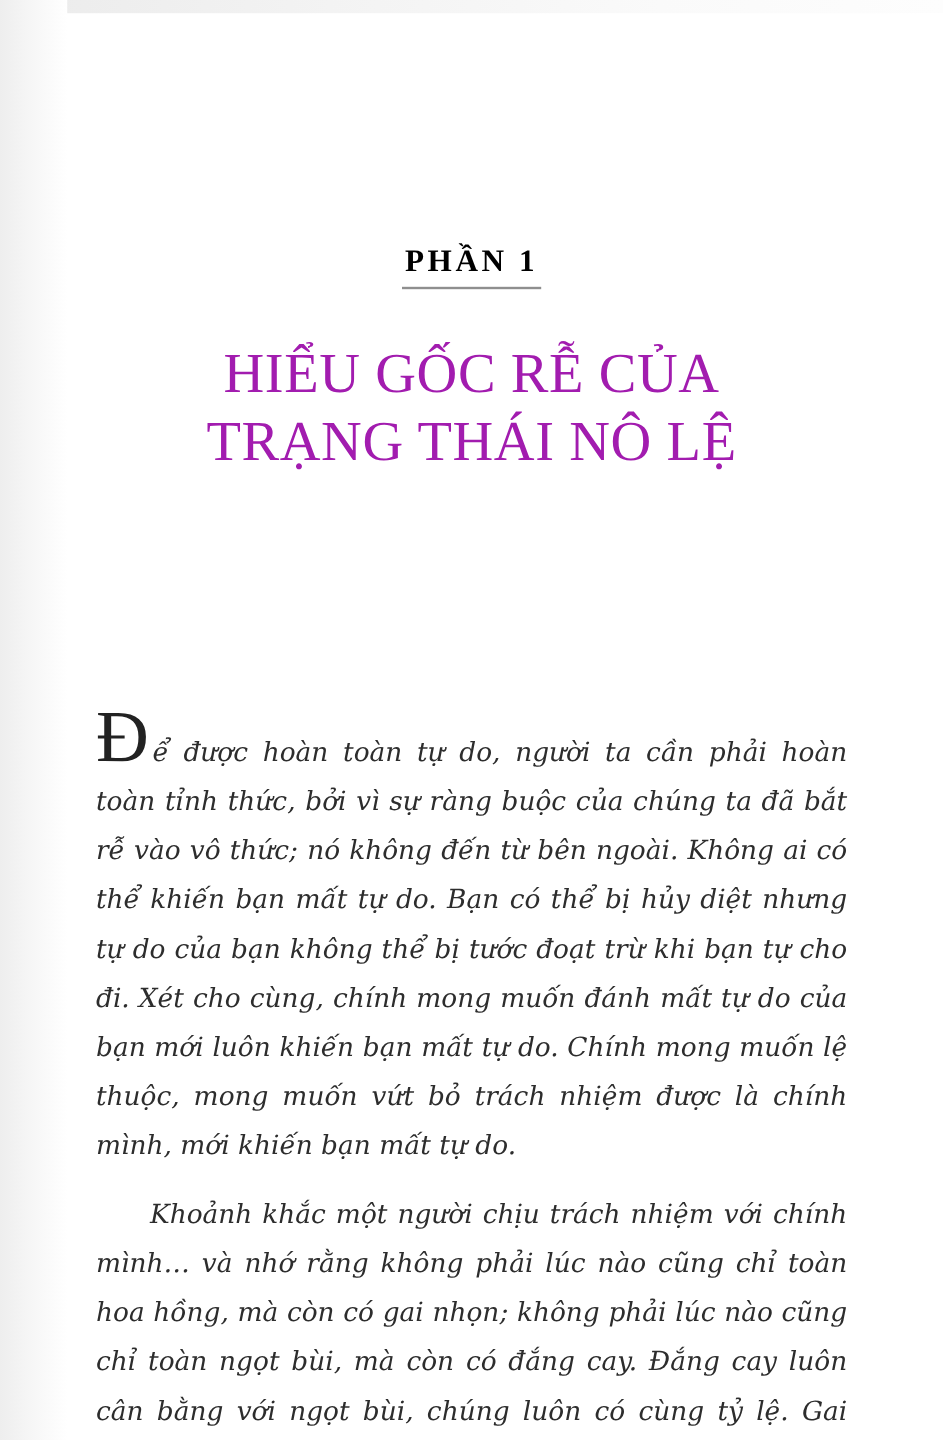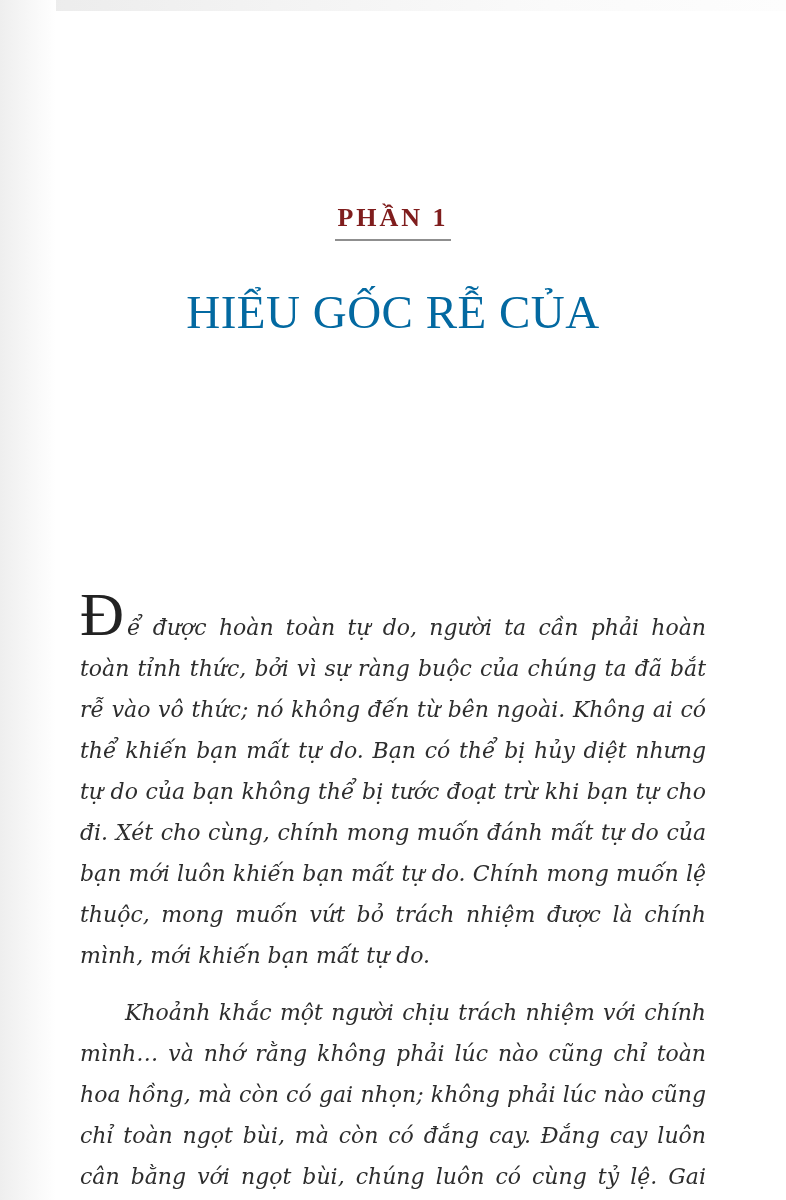--- a/index.html
+++ b/index.html
@@ -34,37 +34,37 @@
     left: 0;
     width: 100%;
     text-align: center;
   }
   .part-label {
     display: inline-block;
     font-family: "Liberation Serif", serif;
     font-weight: 700;
     font-size: 26px;
     letter-spacing: 3px;
-    color: #7f1d1d;
+    color: #000000;
     padding: 0 2px 6px 2px;
     border-bottom: 2px solid #8f8f8f;
   }
   .chapter-title {
     position: absolute;
     top: 284px;
     left: 0;
     width: 100%;
     margin: 0;
     text-align: center;
     font-family: "Liberation Serif", serif;
     font-weight: 400;
     font-size: 47px;
     line-height: 56px;
     letter-spacing: 0.5px;
-    color: #0369a1;
+    color: #a21caf;
   }
   .title-line { display: block; }
   .body-text {
     position: absolute;
     top: 591px;
     left: 64px;
     width: 658px;
   }
   .para {
     margin: 16px;
@@ -94,19 +94,20 @@
 <div class="page">
   <div class="edge-top"></div>
   <div class="edge-left"></div>
 
   <div class="part-header">
     <span class="part-label">PHẦN 1</span>
   </div>
 
   <h1 class="chapter-title">
     <span class="title-line">HIỂU GỐC RỄ CỦA</span>
+    <span class="title-line">TRẠNG THÁI NÔ LỆ</span>
   </h1>
 
   <div class="body-text">
     <p class="para"><span class="dropcap">Đ</span><span>ể được hoàn toàn tự do, người ta cần phải hoàn toàn tỉnh thức, bởi vì sự ràng buộc của chúng ta đã bắt rễ vào vô thức; nó không đến từ bên ngoài. Không ai có thể khiến bạn mất tự do. Bạn có thể bị hủy diệt nhưng tự do của bạn không thể bị tước đoạt trừ khi bạn tự cho đi. Xét cho cùng, chính mong muốn đánh mất tự do của bạn mới luôn khiến bạn mất tự do. Chính mong muốn lệ thuộc, mong muốn vứt bỏ trách nhiệm được là chính mình, mới khiến bạn mất tự do.</span></p>
     <p class="para para-indent"><span>Khoảnh khắc một người chịu trách nhiệm với chính mình… và nhớ rằng không phải lúc nào cũng chỉ toàn hoa hồng, mà còn có gai nhọn; không phải lúc nào cũng chỉ toàn ngọt bùi, mà còn có đắng cay. Đắng cay luôn cân bằng với ngọt bùi, chúng luôn có cùng tỷ lệ. Gai nhọn cân bằng với hoa hồng, đêm cân bằng với ngày, mùa đông cân bằng với mùa hè. Cuộc sống luôn giữ trạng thái cân bằng</span></p>
   </div>
 </div>
 
 </body></html>

